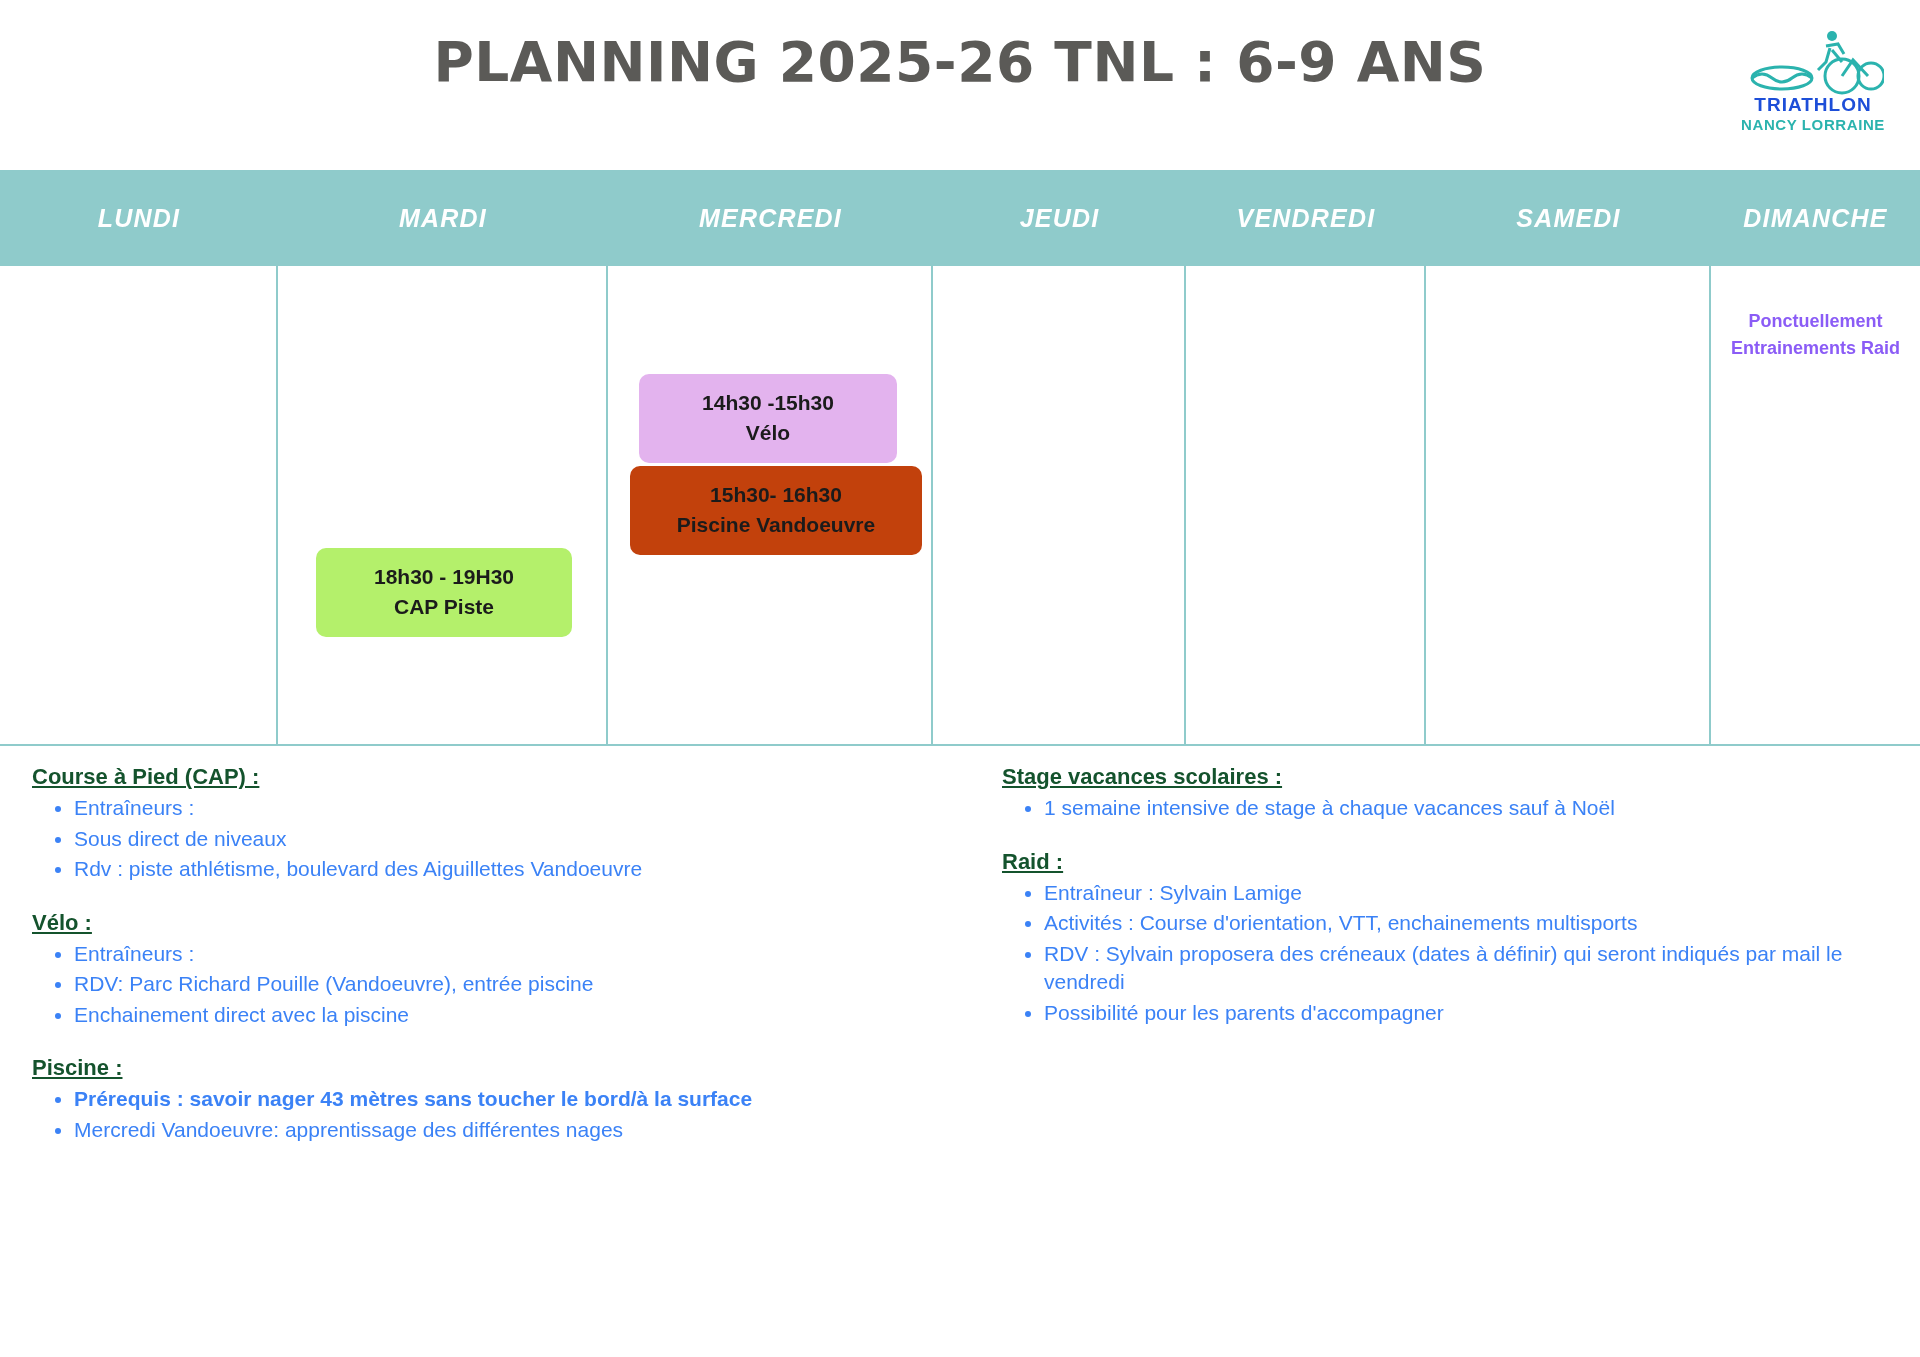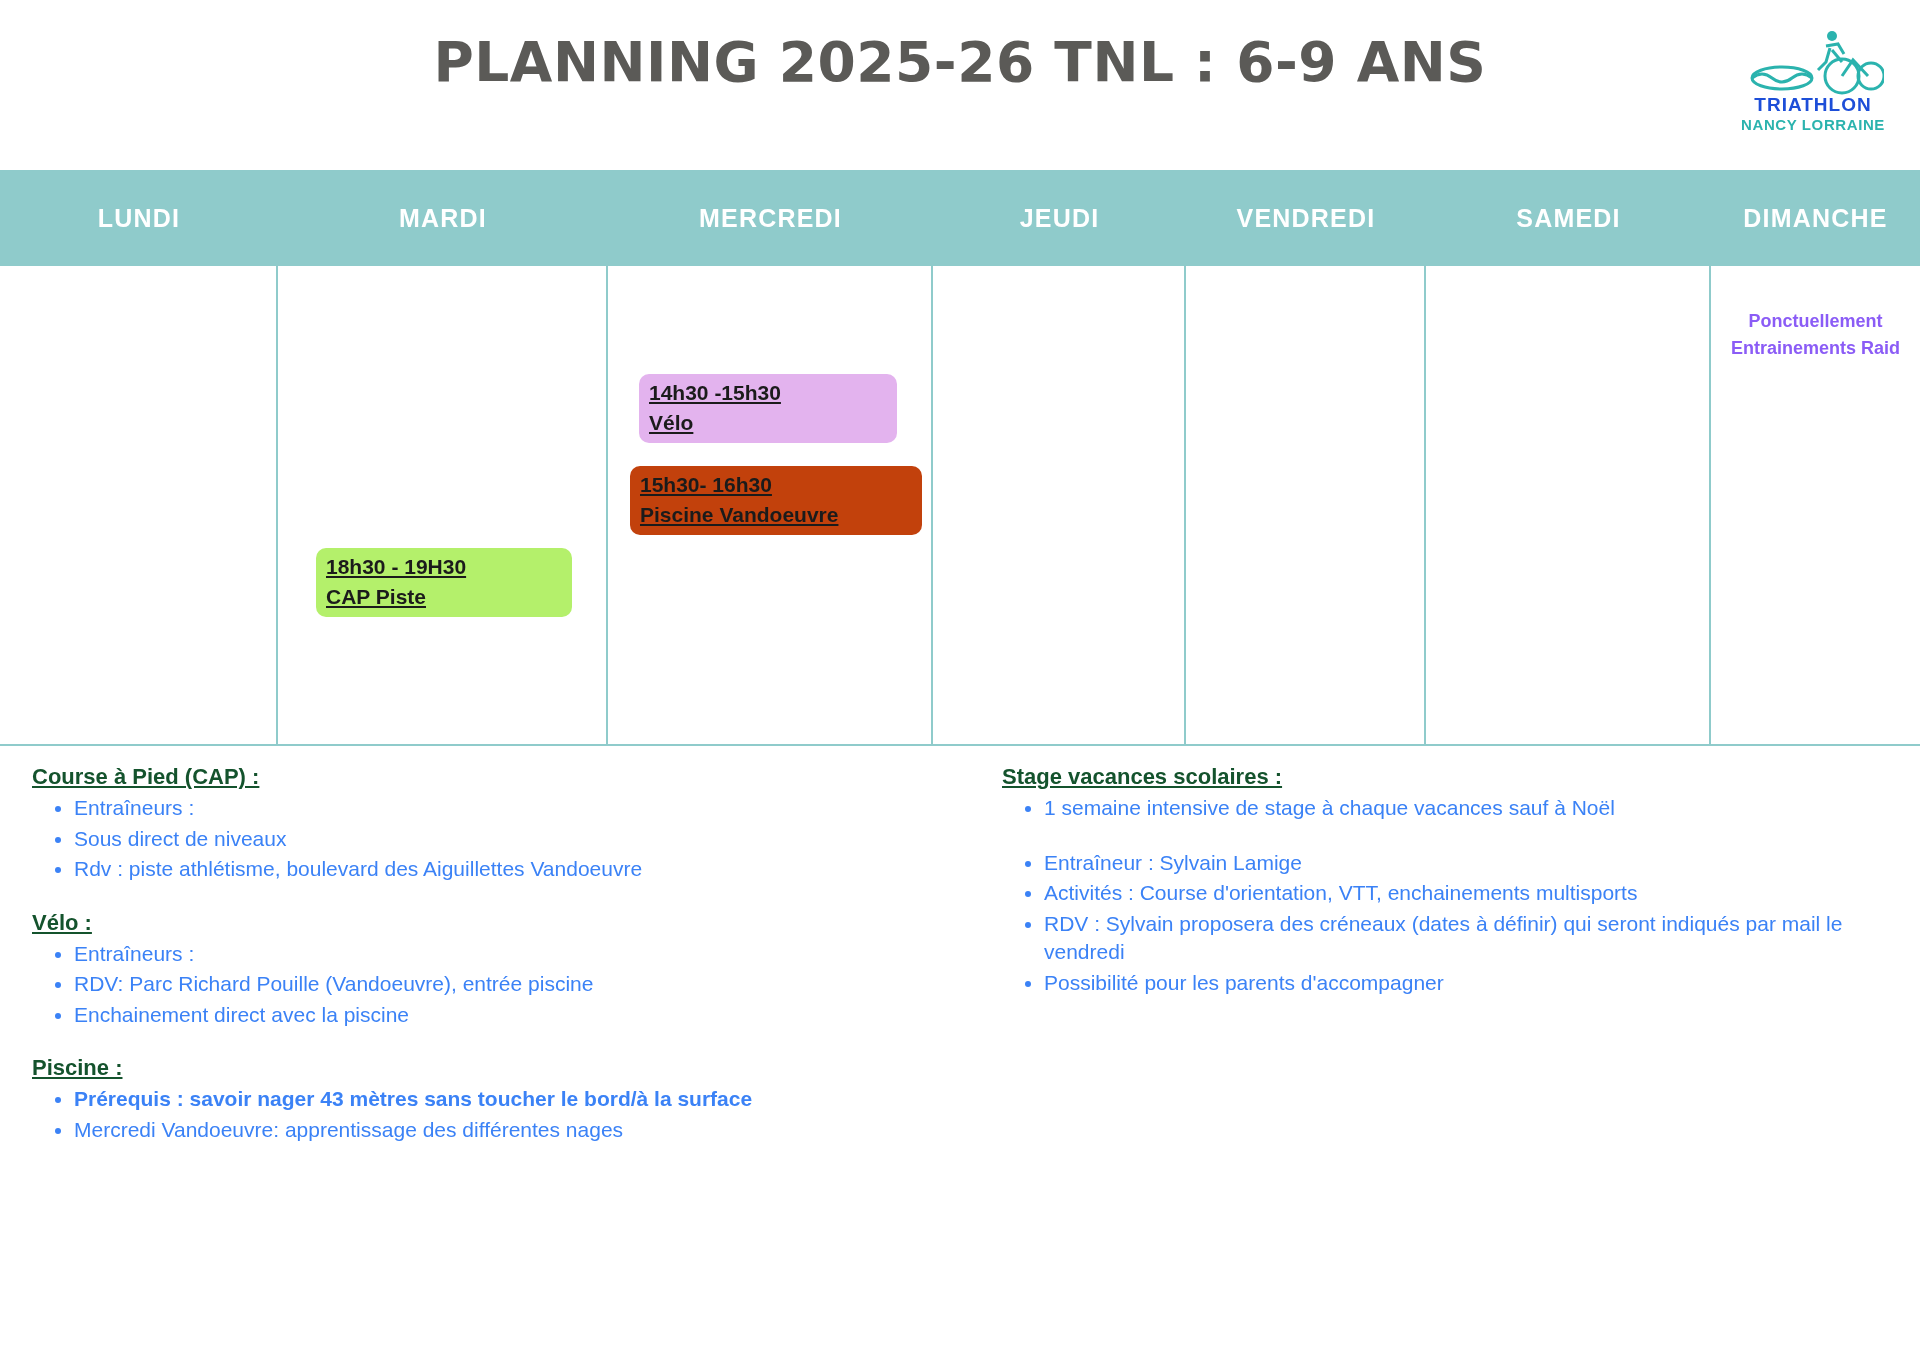--- a/index.html
+++ b/index.html
@@ -48,20 +48,21 @@
   
   .cal {
     position: relative;
     width: 1920px;
   }
   .daybar {
     display: flex;
     background: #8fcbcb;
     height: 96px;
     align-items: center;
+    font-style: italic;
   }
   .daybar .day {
     color: #ffffff;
     font-size: 25px;
     font-weight: bold;
     letter-spacing: 1.2px;
     text-align: center;
     font-family: "Liberation Sans", sans-serif;
   }
   .grid {
@@ -83,27 +84,27 @@
   .w-mardi    { width: 330px; }
   .w-mercredi { width: 325px; }
   .w-jeudi    { width: 253px; }
   .w-vendredi { width: 240px; }
   .w-samedi   { width: 285px; }
   .w-dimanche { width: 209px; }
 
   .event {
     position: absolute;
     border-radius: 10px;
+    text-align: center;
     color: #1b1b1b;
     font-weight: bold;
     font-size: 21px;
     line-height: 1.45;
-    padding: 4px 10px;
+    padding: 14px 10px;
     font-family: "Liberation Sans", sans-serif;
-    text-decoration: underline;
   }
   .ev-velo {
     background: #e3b3ee;
     left: 31px; top: 108px; width: 258px;
   }
   .ev-piscine {
     background: #c2410c;
     left: 22px; top: 200px; width: 292px;
   }
   .ev-cap {
@@ -257,20 +258,21 @@
     <div class="notes-col right">
 
       <div class="sec">
         <div class="sec-title">Stage vacances scolaires :</div>
         <ul>
           <li>1 semaine intensive de stage à chaque vacances sauf à Noël</li>
         </ul>
       </div>
 
       <div class="sec">
+        <div class="sec-title">Raid :</div>
         <ul>
           <li>Entraîneur : Sylvain  Lamige</li>
           <li>Activités : Course d'orientation, VTT, enchainements multisports</li>
           <li>RDV : Sylvain proposera des créneaux (dates à définir) qui seront indiqués par mail le vendredi</li>
           <li>Possibilité pour les parents d'accompagner</li>
         </ul>
       </div>
 
     </div>
 

